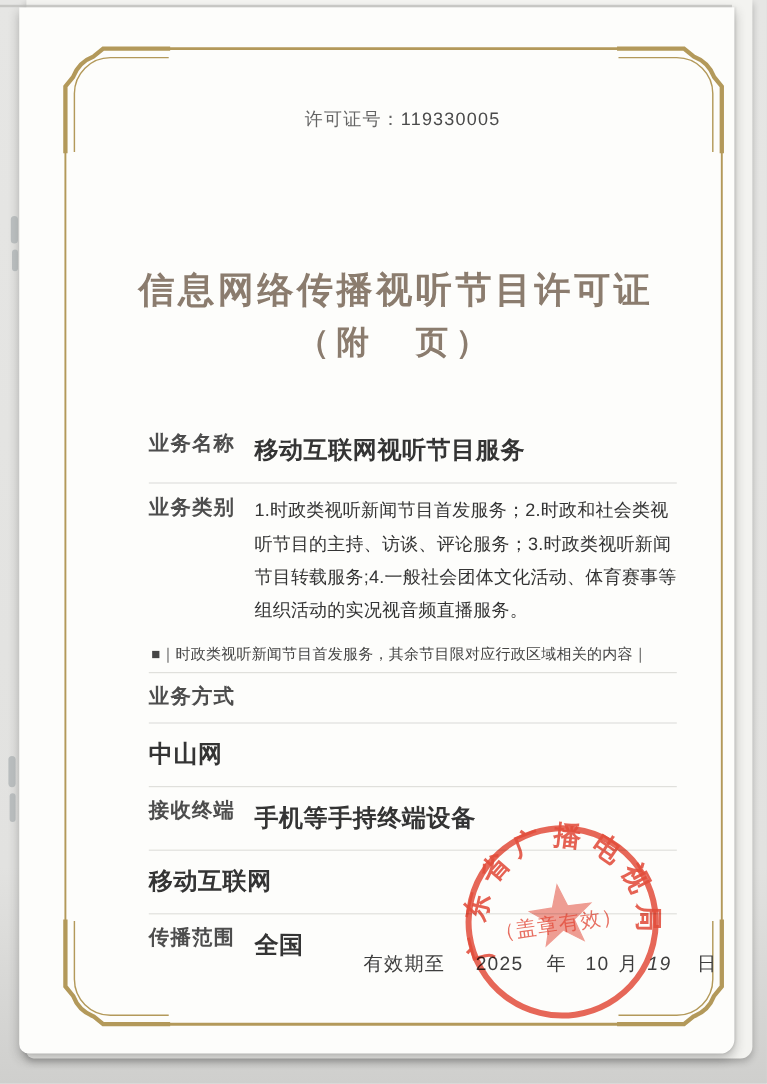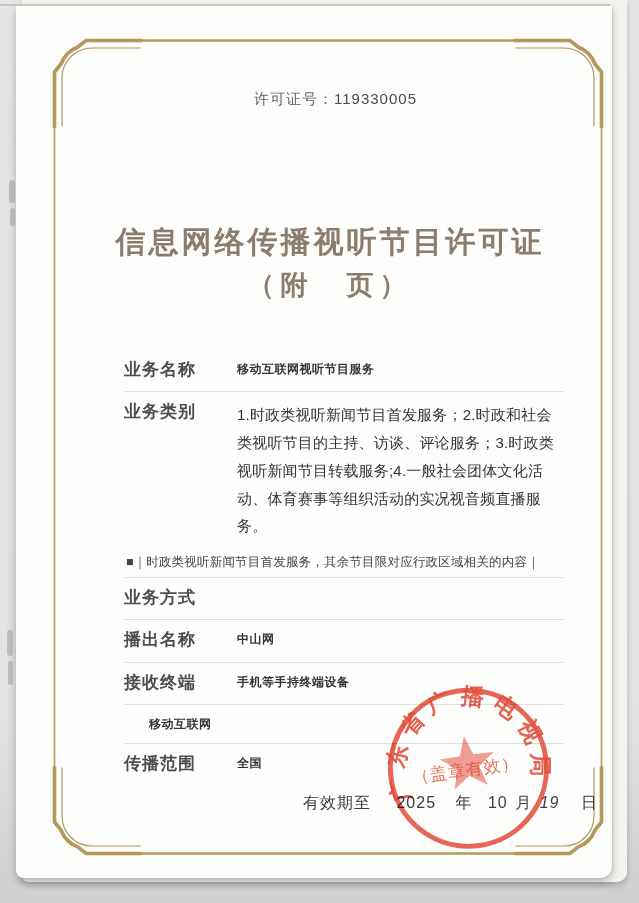--- a/index.html
+++ b/index.html
@@ -31,22 +31,22 @@
   .cert-title{position:absolute;left:0;top:216px;width:628px;text-align:center;
     font-size:30px;font-weight:bold;letter-spacing:3px;color:#8b7c6e;}
   .cert-subtitle{position:absolute;left:0;top:261px;width:628px;text-align:center;
     font-size:27px;font-weight:bold;letter-spacing:6px;color:#8b7c6e;}
   
   .fields{position:absolute;left:108px;top:344px;width:440px;color:#333;}
   .frow{display:flex;align-items:flex-start;padding:7px 0 8px 0;border-bottom:1px solid #e0e0dc;}
   .frow.last{border-bottom:none;}
   .flabel{flex:0 0 88px;font-weight:bold;font-size:17px;color:#4d4d4d;letter-spacing:1px;line-height:1.55;}
   .fvalue{flex:1;font-size:15px;color:#343434;line-height:1.75;padding-top:2px;letter-spacing:.3px;}
-  .fvalue.big{font-size:12px;font-weight:bold;letter-spacing:.5px;margin-left:25px;}
-  .fvalue.multiline{line-height:1.85;letter-spacing:.2px;margin-left:25px;}
+  .fvalue.big{font-size:20px;font-weight:bold;letter-spacing:.5px;}
+  .fvalue.multiline{line-height:1.85;letter-spacing:.2px;}
   .fvalue.tight{font-size:14px;letter-spacing:-.2px;white-space:nowrap;font-weight:bold;}
   .note-row{padding:6px 0 6px 2px;border-bottom:1px solid #e0e0dc;font-size:12.5px;color:#454545;letter-spacing:.2px;}
   
   .validity{position:absolute;left:287px;top:787px;font-size:16px;color:#3e3e3e;letter-spacing:1px;}
   .validity span{display:inline-block;}
   .v-year{margin:0 14px 0 20px;}
   .v-month{margin:0 2px 0 10px;}
   .v-day{margin:0 16px 0 2px;font-style:italic;}
   
   .seal{position:absolute;left:360px;top:666px;width:190px;height:200px;
@@ -98,21 +98,20 @@
         <div class="fvalue multiline">1.时政类视听新闻节目首发服务；2.时政和社会类视听节目的主持、访谈、评论服务；3.时政类视听新闻节目转载服务;4.一般社会团体文化活动、体育赛事等组织活动的实况视音频直播服务。</div>
       </div>
 
       <div class="note-row">■｜时政类视听新闻节目首发服务，其余节目限对应行政区域相关的内容｜</div>
 
       <div class="frow">
         <div class="flabel">业务方式</div>
       </div>
 
       <div class="frow">
-        <div class="flabel">播出名称</div>
         <div class="fvalue big">中山网</div>
       </div>
 
       <div class="frow">
         <div class="flabel">接收终端</div>
         <div class="fvalue big">手机等手持终端设备</div>
       </div>
 
       <div class="frow">
         <div class="fvalue big">移动互联网</div>

